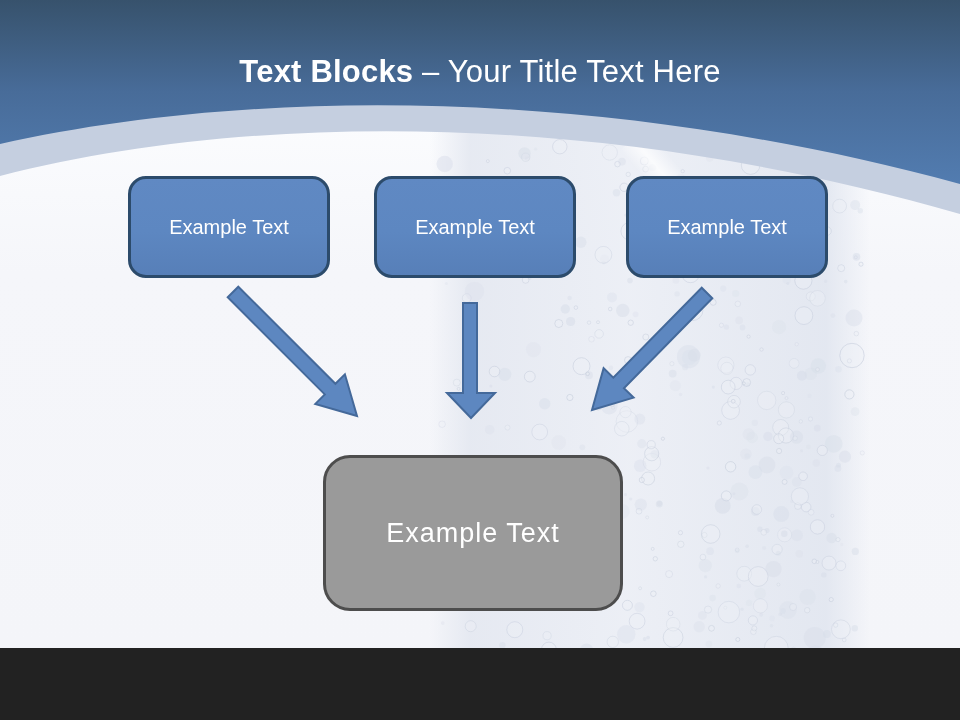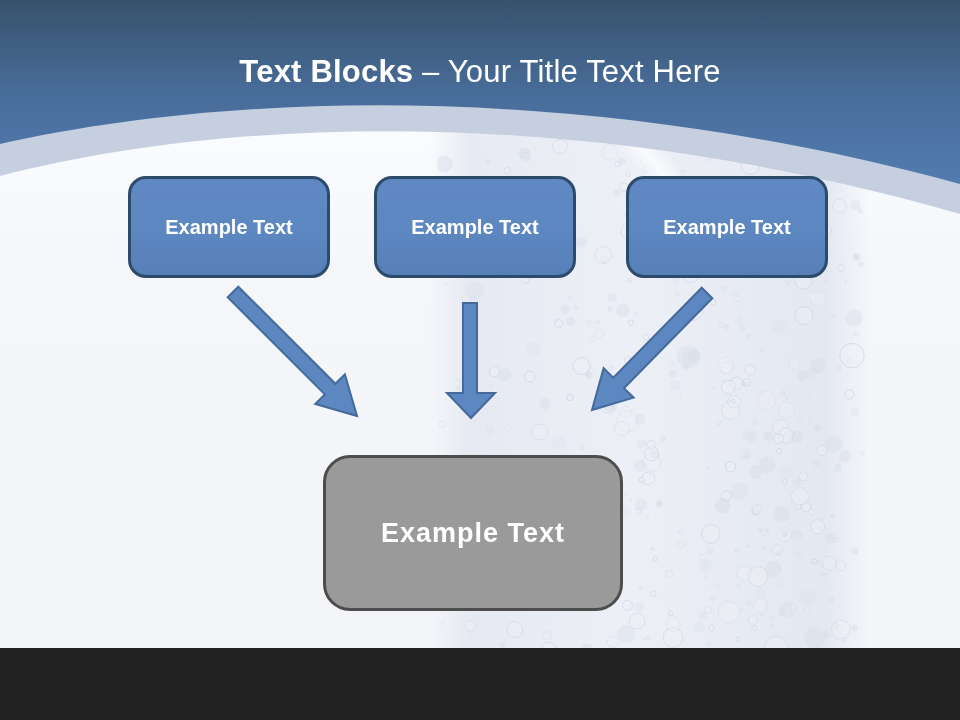--- a/index.html
+++ b/index.html
@@ -27,21 +27,21 @@
   svg.header{position:absolute;left:0;top:0;width:960px;height:240px;}
   .slide-title{
     position:absolute;left:0;top:54px;width:960px;
     text-align:center;color:var(--title-color,#fff);
     font-size:31px;line-height:36px;letter-spacing:0.2px;
   }
   .slide-title .t-bold{font-weight:700;}
   .slide-title .t-rest{font-weight:400;}
   .tbox{
     position:absolute;display:flex;align-items:center;justify-content:center;
-    box-sizing:border-box;text-align:right;color:#fff;font-weight:bold;
+    box-sizing:border-box;text-align:right;color:#fff;
   }
   .tbox.src{
     width:202px;height:102px;top:176px;
     background:linear-gradient(180deg,#6089c3 0%,var(--box-fill,#5d87c1) 55%,#577fb8 100%);
     border:3px solid var(--box-border,#2c4b6b);
     border-radius:18px;font-size:20px;
   }
   .tbox.src.b1{left:128px;}
   .tbox.src.b2{left:374px;}
   .tbox.src.b3{left:626px;}

